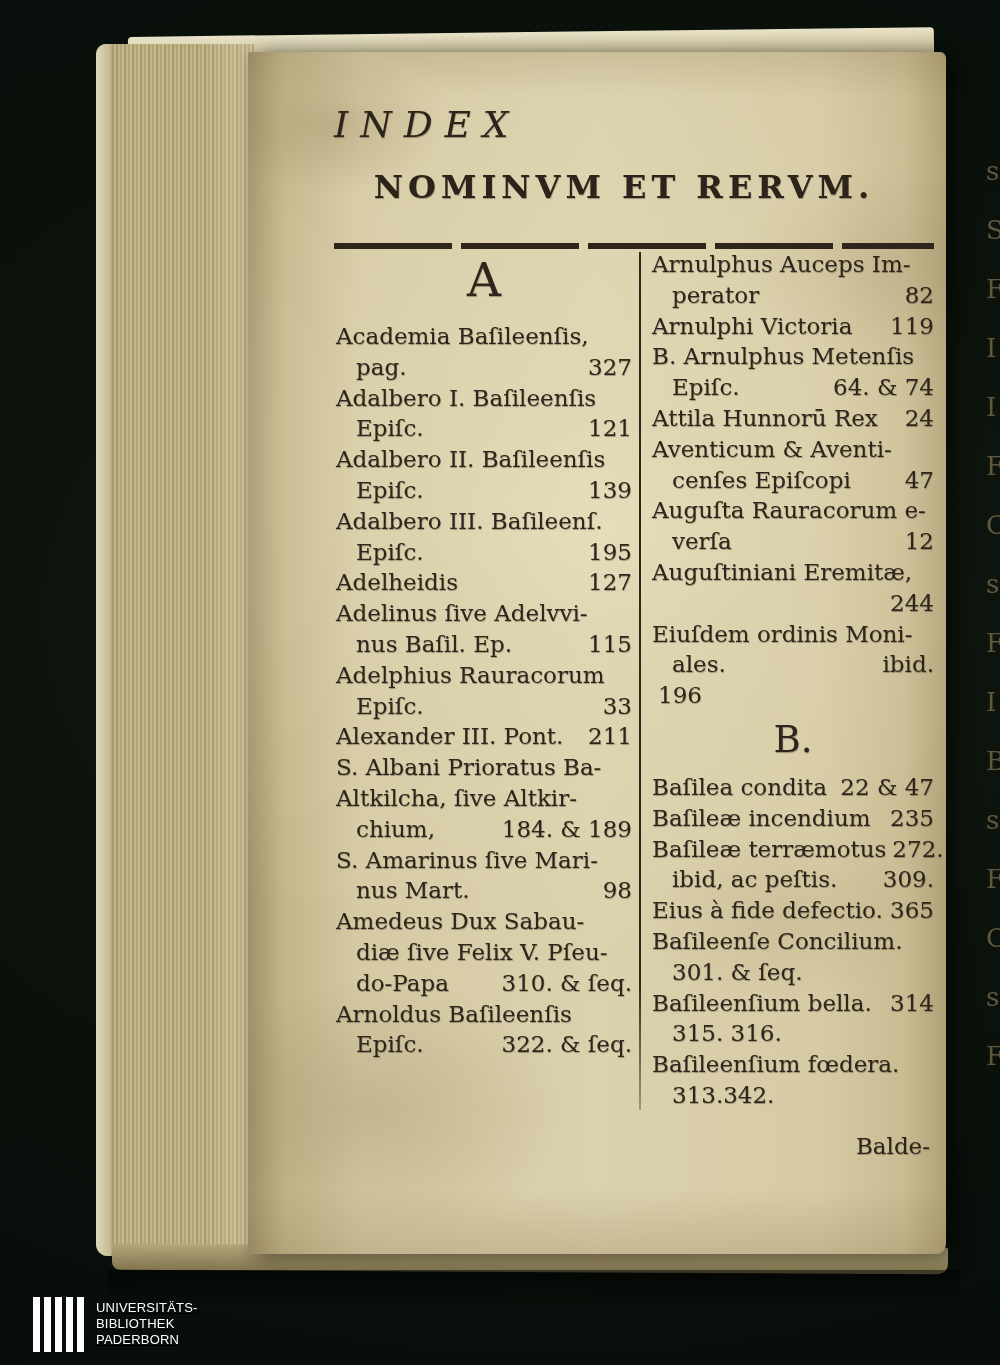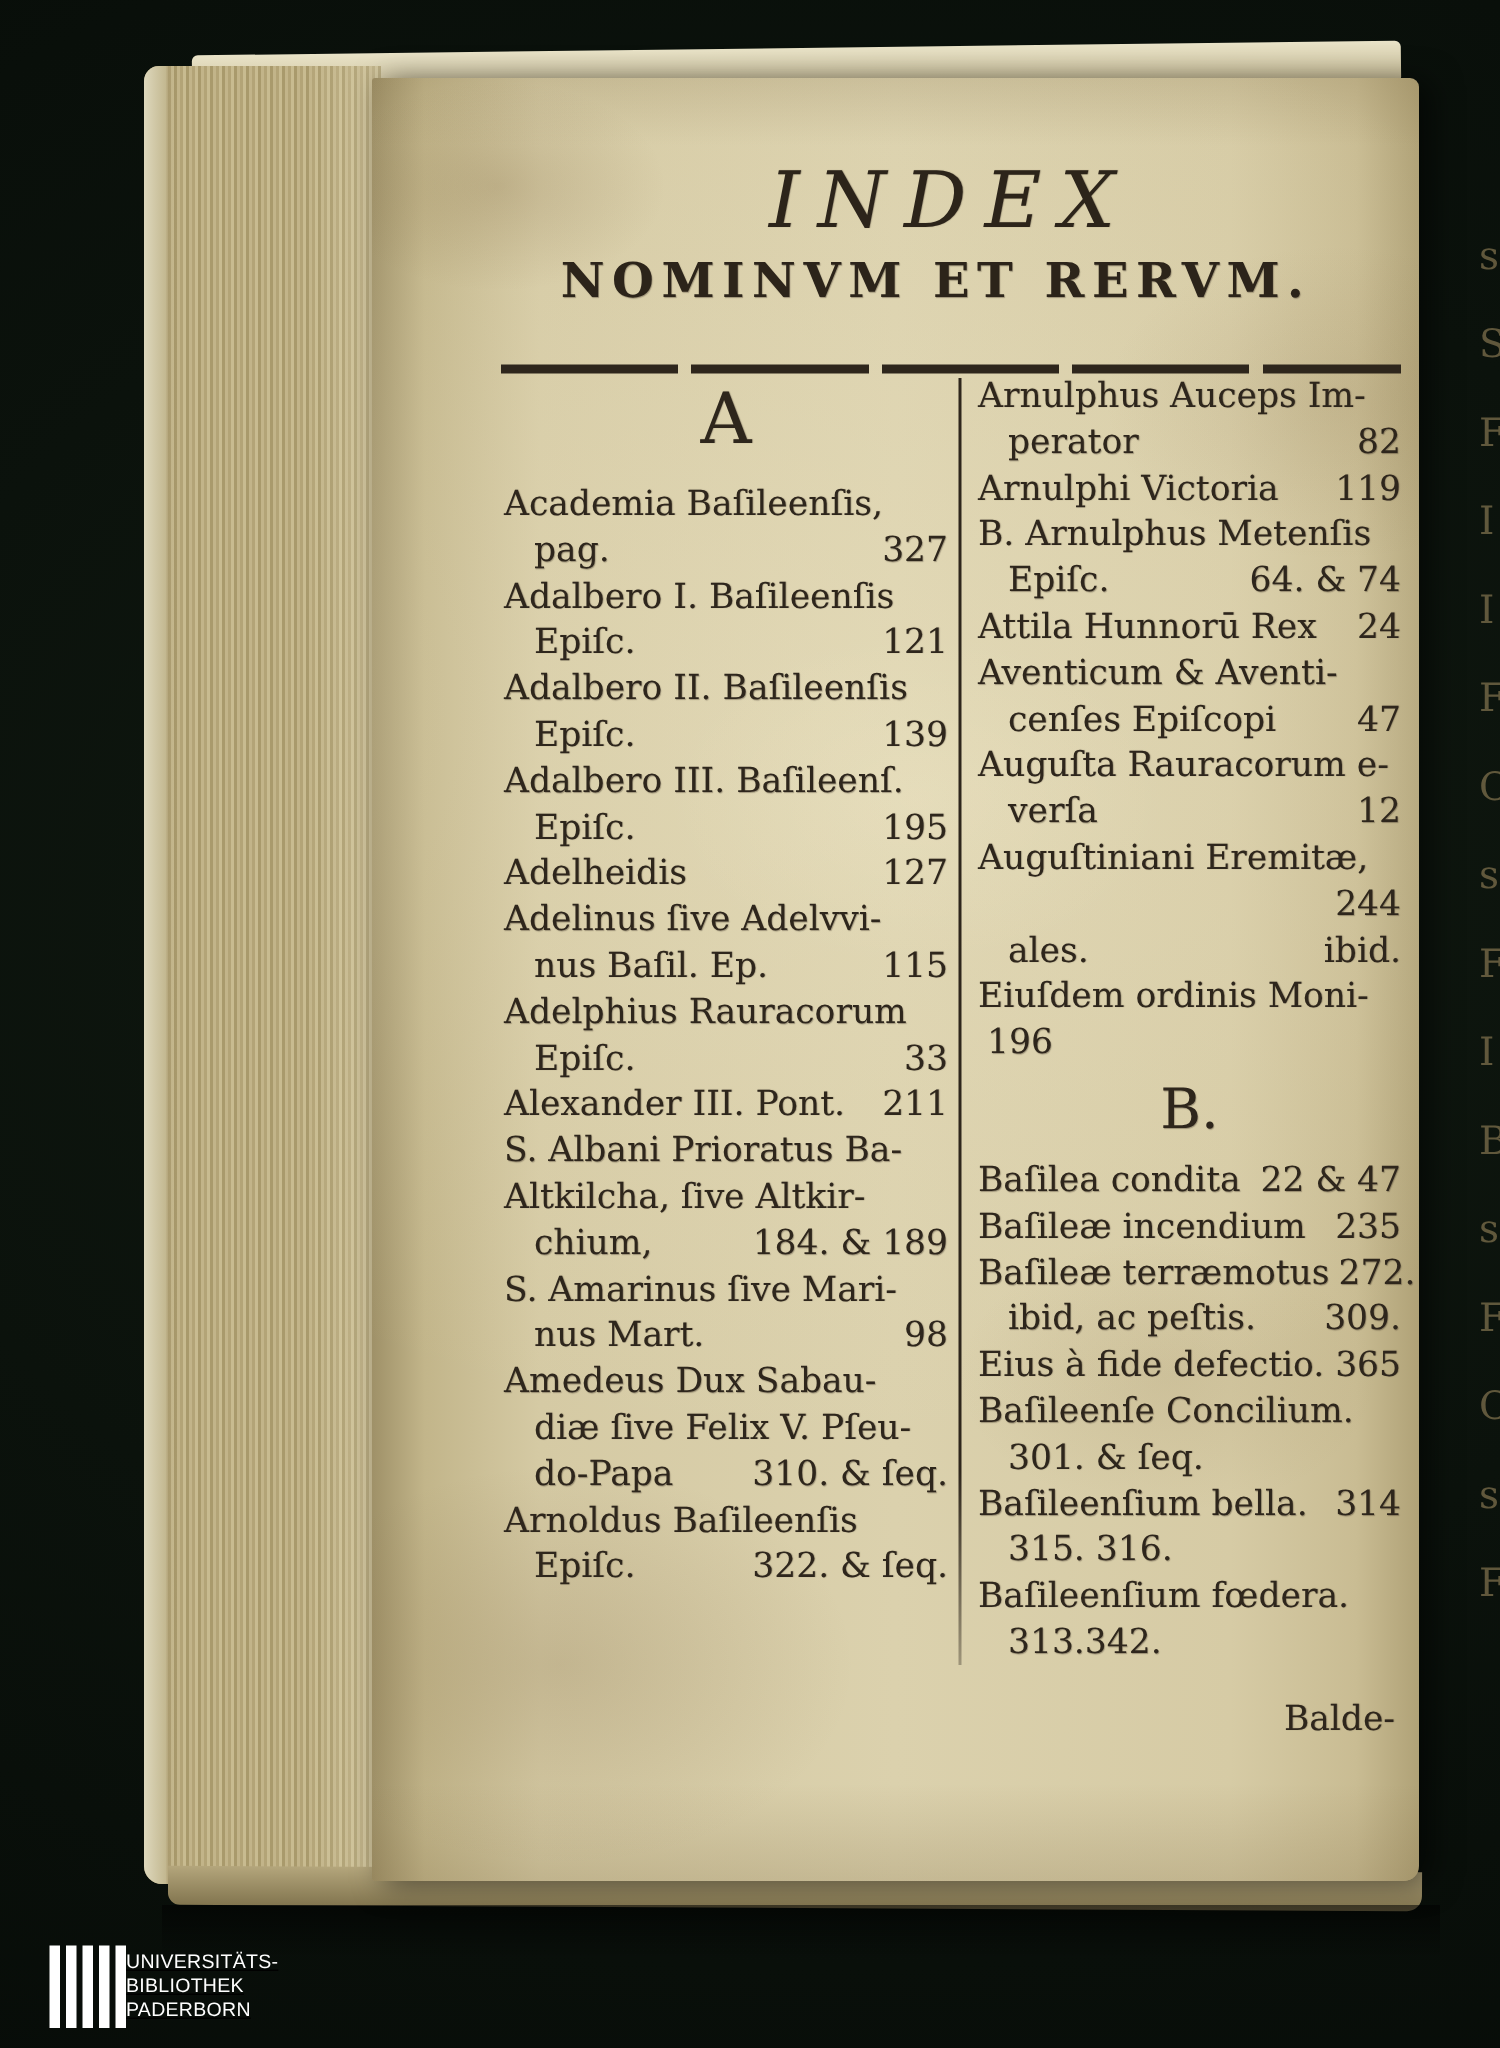--- a/index.html
+++ b/index.html
@@ -55,22 +55,22 @@
     content:""; position:absolute; inset:0; pointer-events:none;
     background:
       radial-gradient(160px 100px at 12% 6%, rgba(120,95,55,.22), transparent 70%),
       radial-gradient(220px 150px at 92% 18%, rgba(120,95,55,.14), transparent 70%),
       radial-gradient(280px 190px at 18% 88%, rgba(110,85,50,.18), transparent 70%),
       radial-gradient(200px 130px at 76% 72%, rgba(130,105,60,.12), transparent 70%),
       radial-gradient(240px 160px at 52% 40%, rgba(255,248,220,.16), transparent 70%);
   }
 
   .title {
-    position:absolute; left:86px; width:600px; top:52px; text-align:center;
-    font-size:52px; font-style:italic; letter-spacing:12px; color:#2c241a;
+    position:absolute; left:86px; width:600px; top:52px; 
+    font-size:36px; font-style:italic; letter-spacing:12px; color:#2c241a;
   }
   .subtitle {
     position:absolute; left:46px; width:660px; top:116px; text-align:center;
     font-size:32px; font-weight:bold; letter-spacing:5px; color:#2c241a;
   }
   .rule {
     position:absolute; left:86px; top:191px; width:600px; height:6px;
     background:repeating-linear-gradient(90deg, #2e261c 0 118px, rgba(0,0,0,0) 118px 127px);
   }
   .divider {
@@ -98,21 +98,21 @@
 
   
   .facing-edge {
     position:absolute; left:984px; top:158px; width:16px; height:1140px;
     overflow:hidden; display:flex; flex-direction:column; gap:33px;
     font-size:26px; color:#7d6f4c; opacity:.75;
   }
   .frag { line-height:26px; transform:translateX(2px); }
 
   
-  .logo { position:absolute; left:33px; top:1297px; display:flex; align-items:flex-start;text-decoration:underline; }
+  .logo { position:absolute; left:33px; top:1297px; display:flex; gap:12px; align-items:flex-start;text-decoration:underline; }
   .logo-bars { display:flex; gap:4px; }
   .bar { width:7px; height:55px; background:#ffffff; }
   .logo-text {
     font-family:"Liberation Sans", sans-serif; font-size:13px; line-height:16px;
     color:#ffffff; letter-spacing:.2px; padding-top:3px;
   }
 </style>
 </head>
 <body>
 
@@ -275,27 +275,27 @@
           <span class="p">12</span>
         </div>
         <div class="line">
           <span class="t">Auguſtiniani Eremitæ,</span>
           <span class="p"></span>
         </div>
         <div class="line cont">
           <span class="t"></span>
           <span class="p">244</span>
         </div>
+        <div class="line">
+          <span class="t">Eiuſdem ordinis Moni-</span>
+          <span class="p"></span>
+        </div>
         <div class="line cont">
           <span class="t">ales.</span>
           <span class="p">ibid.</span>
-        </div>
-        <div class="line">
-          <span class="t">Eiuſdem ordinis Moni-</span>
-          <span class="p"></span>
         </div>
         <div class="line">
           <span class="p">196</span>
         </div>
         <div class="col-header">B.</div>
         <div class="line">
           <span class="t">Baſilea condita</span>
           <span class="p">22 &amp; 47</span>
         </div>
         <div class="line">

